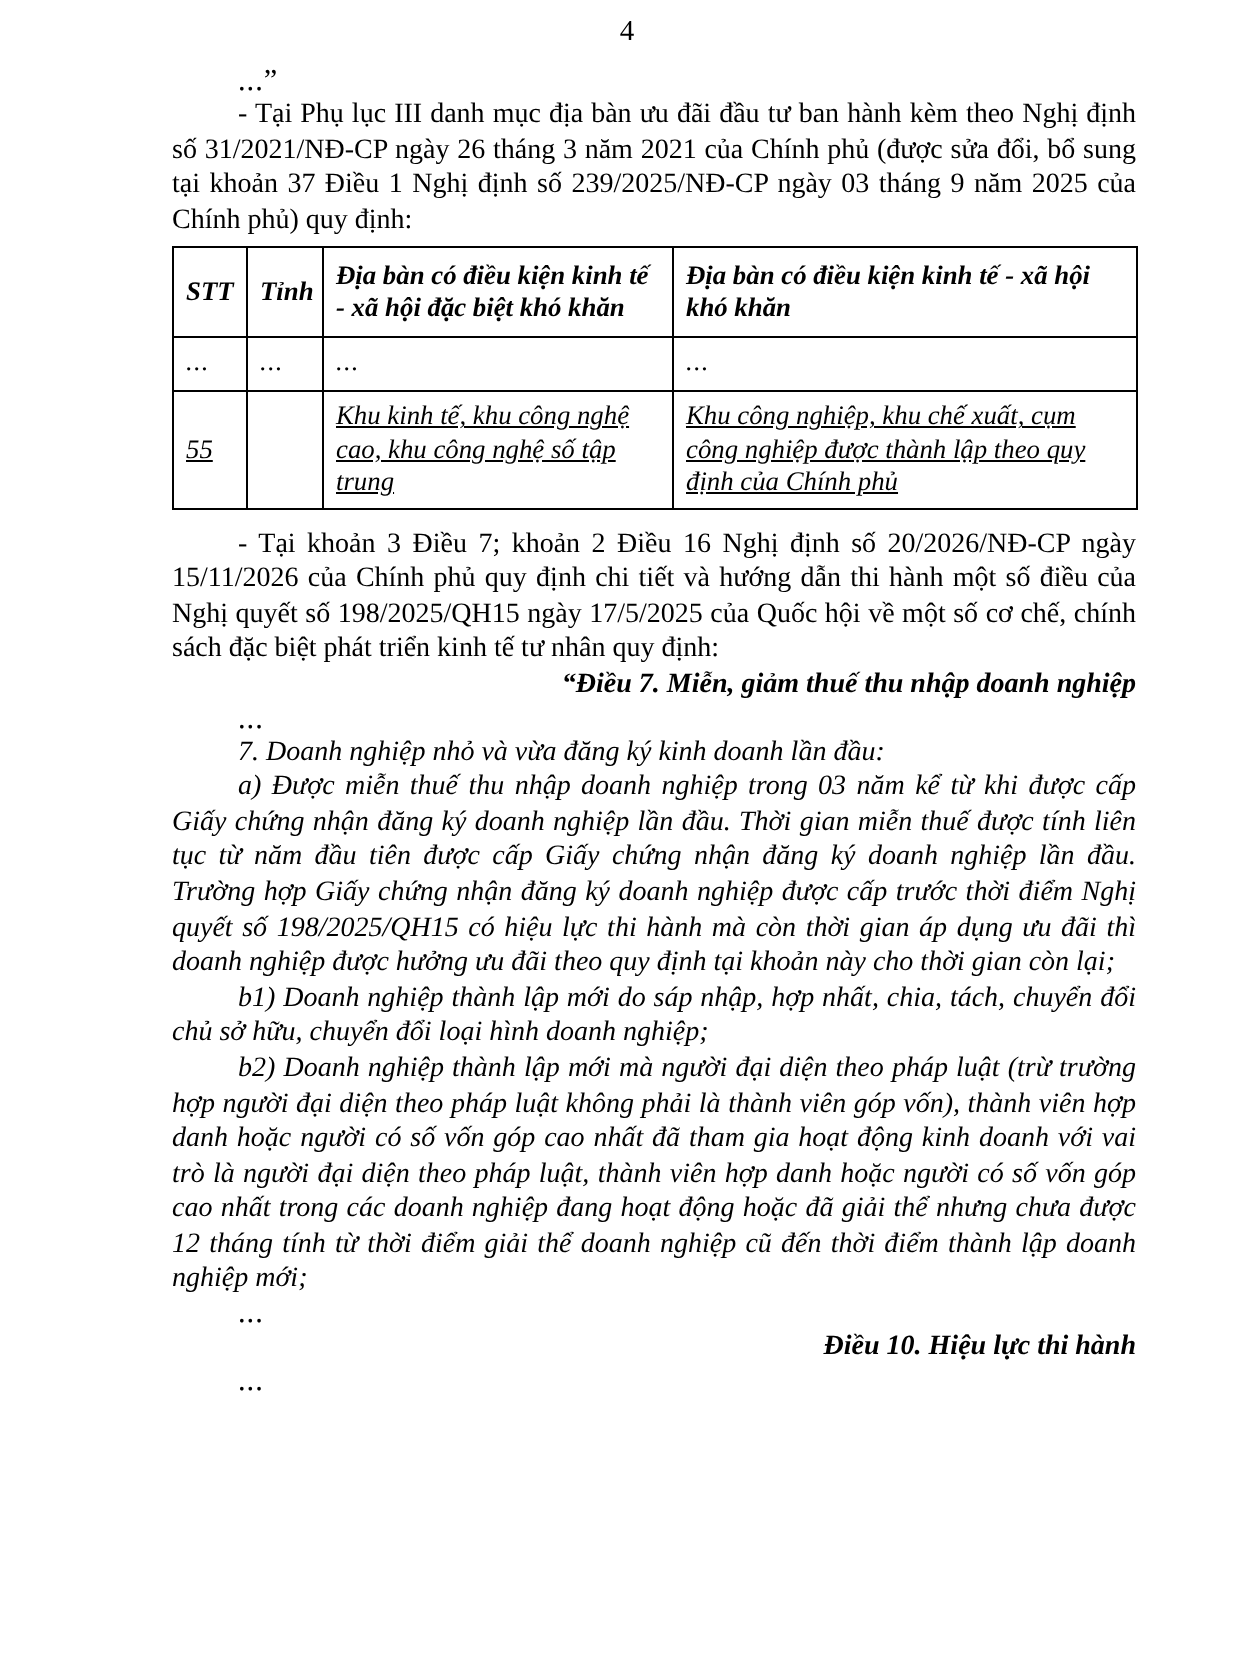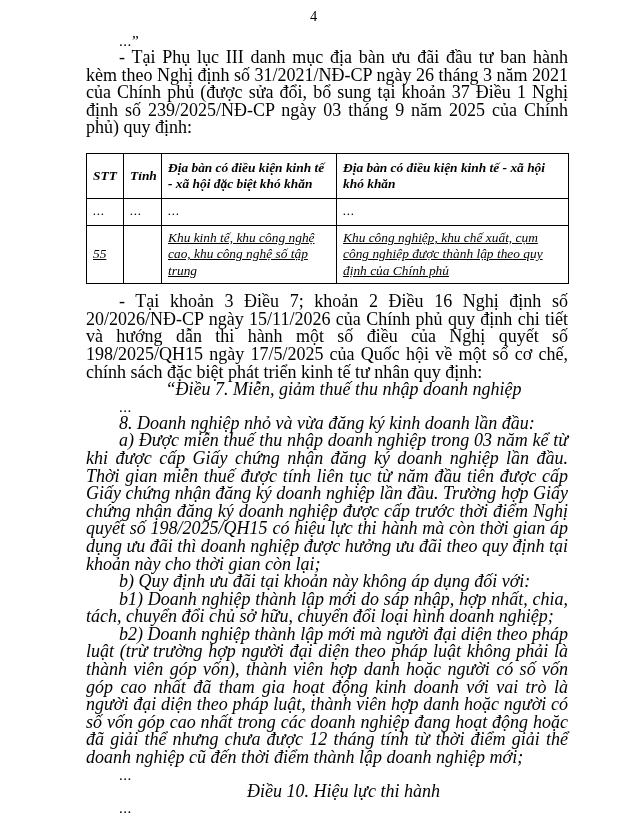--- a/index.html
+++ b/index.html
@@ -35,46 +35,46 @@
     line-height: 1.2;
   }
   .content {
     position: absolute;
     left: 86px;
     top: 33px;
     width: 482px;
   }
   p {
     margin: 0;
-    font-size: 18px;
+    font-size: 14px;
     line-height: 17.6px;
     text-align: justify;
     text-justify: inter-word;
     hyphens: none;
   }
   p.ind {
     text-indent: 33px;
   }
   p.ellipsis-line {
     text-indent: 33px;
     font-size: 15.2px;
     line-height: 16px;
     letter-spacing: 0.5px;
   }
   p.ital {
     font-style: italic;
   }
   p.heading {
     font-style: italic;
-    font-weight: normal;
+    font-weight: bold;
     text-indent: 33px;
-    text-align: center;
+    text-align: right;
   }
   .tbl-wrap {
-    margin-top: 16px;
+    margin-top: 4px;
     margin-bottom: 9px;
   }
   table.doc-table {
     border-collapse: collapse;
     width: 482px;
     table-layout: fixed;
   }
   table.doc-table td, table.doc-table th {
     border: 1.1px solid #000000;
     padding: 4px 6px 4px 6px;
@@ -152,25 +152,24 @@
         </tbody>
       </table>
     </div>
 
     <p class="ind">- Tại khoản 3 Điều 7; khoản 2 Điều 16 Nghị định số 20/2026/NĐ-CP ngày 15/11/2026 của Chính phủ quy định chi tiết và hướng dẫn thi hành một số điều của Nghị quyết số 198/2025/QH15 ngày 17/5/2025 của Quốc hội về một số cơ chế, chính sách đặc biệt phát triển kinh tế tư nhân quy định:</p>
 
     <p class="heading">“Điều 7. Miễn, giảm thuế thu nhập doanh nghiệp</p>
 
     <p class="ellipsis-line">...</p>
 
-    <p class="ind ital">8. Doanh nghiệp nhỏ và vừa đăng ký kinh doanh lần đầu:</p>
+    <p class="ind ital">7. Doanh nghiệp nhỏ và vừa đăng ký kinh doanh lần đầu:</p>
 
     <p class="ind ital">a) Được miễn thuế thu nhập doanh nghiệp trong 03 năm kể từ khi được cấp Giấy chứng nhận đăng ký doanh nghiệp lần đầu. Thời gian miễn thuế được tính liên tục từ năm đầu tiên được cấp Giấy chứng nhận đăng ký doanh nghiệp lần đầu. Trường hợp Giấy chứng nhận đăng ký doanh nghiệp được cấp trước thời điểm Nghị quyết số 198/2025/QH15 có hiệu lực thi hành mà còn thời gian áp dụng ưu đãi thì doanh nghiệp được hưởng ưu đãi theo quy định tại khoản này cho thời gian còn lại;</p>
 
-    <p class="ind ital">b) Quy định ưu đãi tại khoản này không áp dụng đối với:</p>
 
     <p class="ind ital">b1) Doanh nghiệp thành lập mới do sáp nhập, hợp nhất, chia, tách, chuyển đổi chủ sở hữu, chuyển đổi loại hình doanh nghiệp;</p>
 
     <p class="ind ital">b2) Doanh nghiệp thành lập mới mà người đại diện theo pháp luật (trừ trường hợp người đại diện theo pháp luật không phải là thành viên góp vốn), thành viên hợp danh hoặc người có số vốn góp cao nhất đã tham gia hoạt động kinh doanh với vai trò là người đại diện theo pháp luật, thành viên hợp danh hoặc người có số vốn góp cao nhất trong các doanh nghiệp đang hoạt động hoặc đã giải thể nhưng chưa được 12 tháng tính từ thời điểm giải thể doanh nghiệp cũ đến thời điểm thành lập doanh nghiệp mới;</p>
 
 
     <p class="ellipsis-line">...</p>
 
     <p class="heading">Điều 10. Hiệu lực thi hành</p>
 

